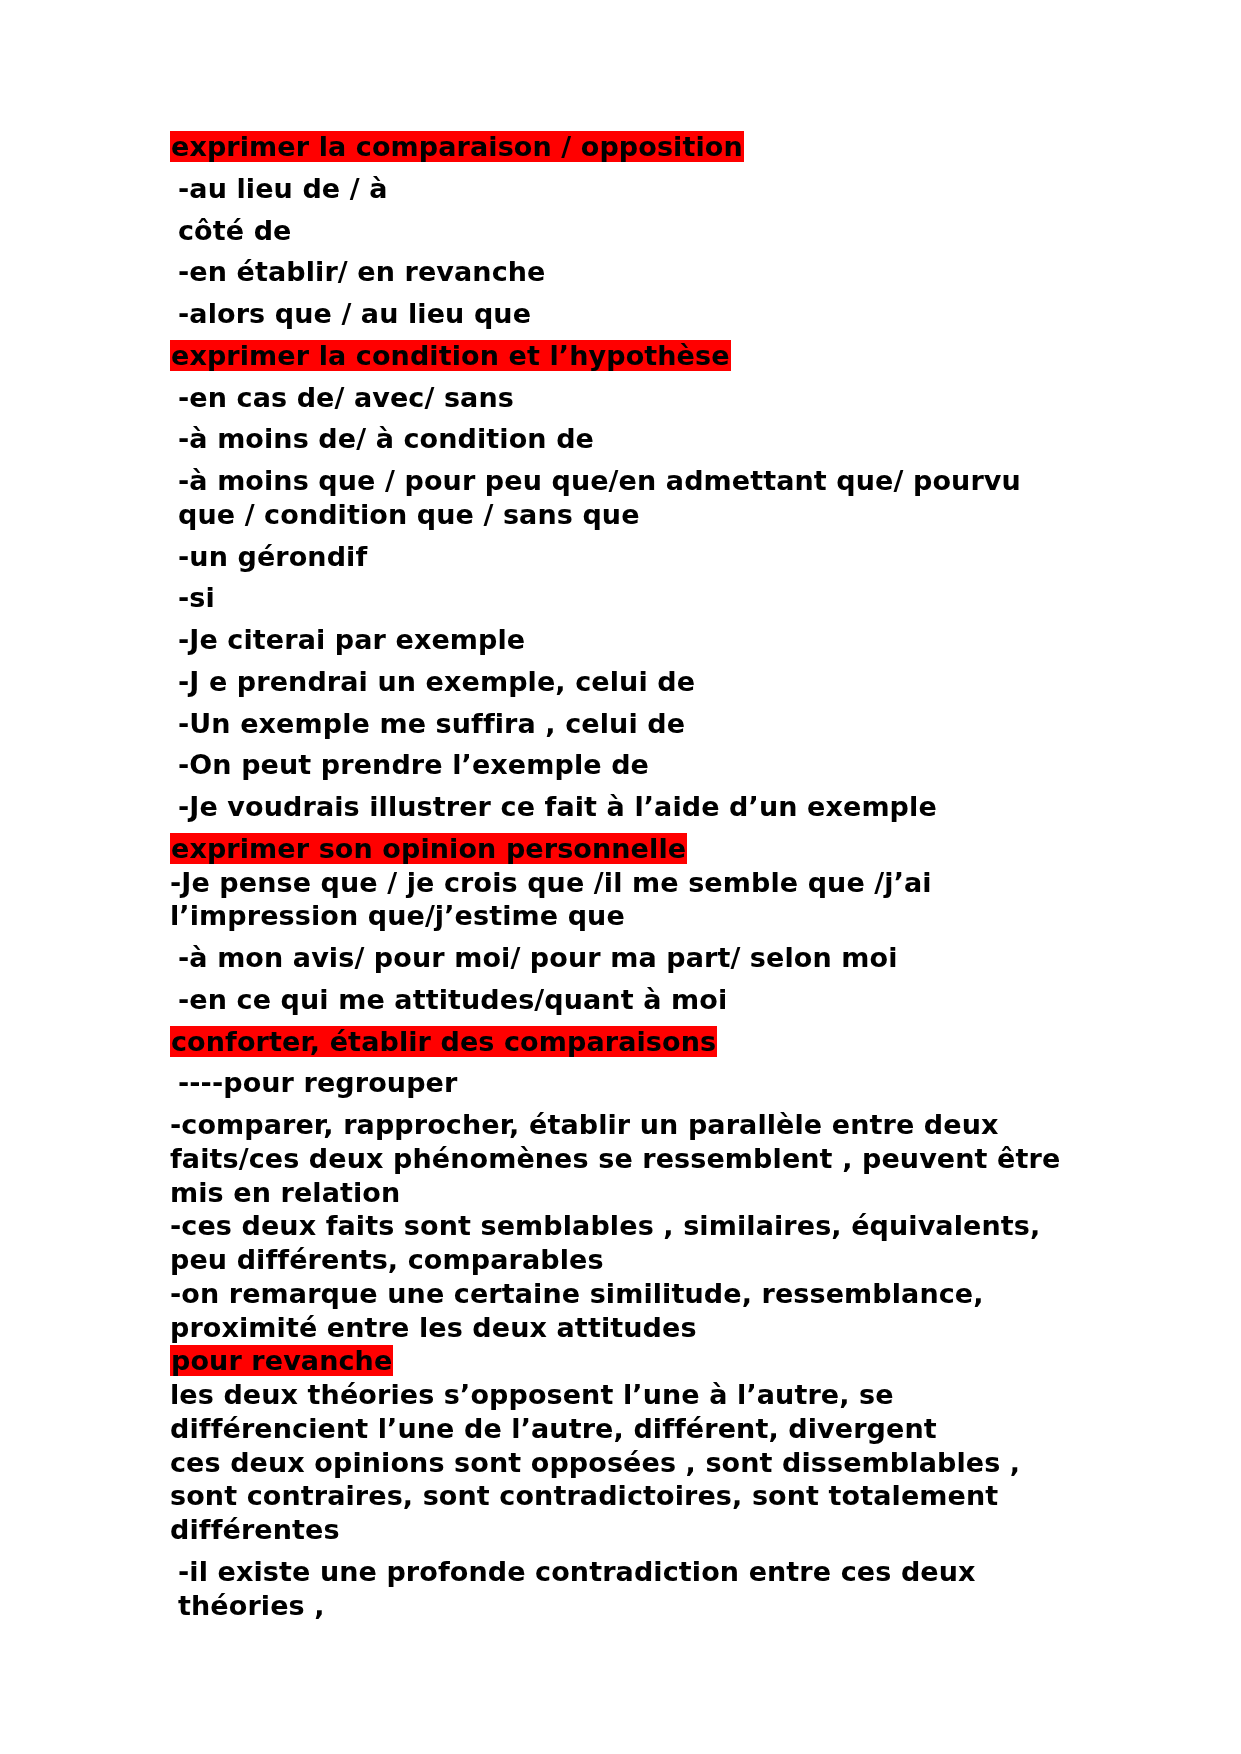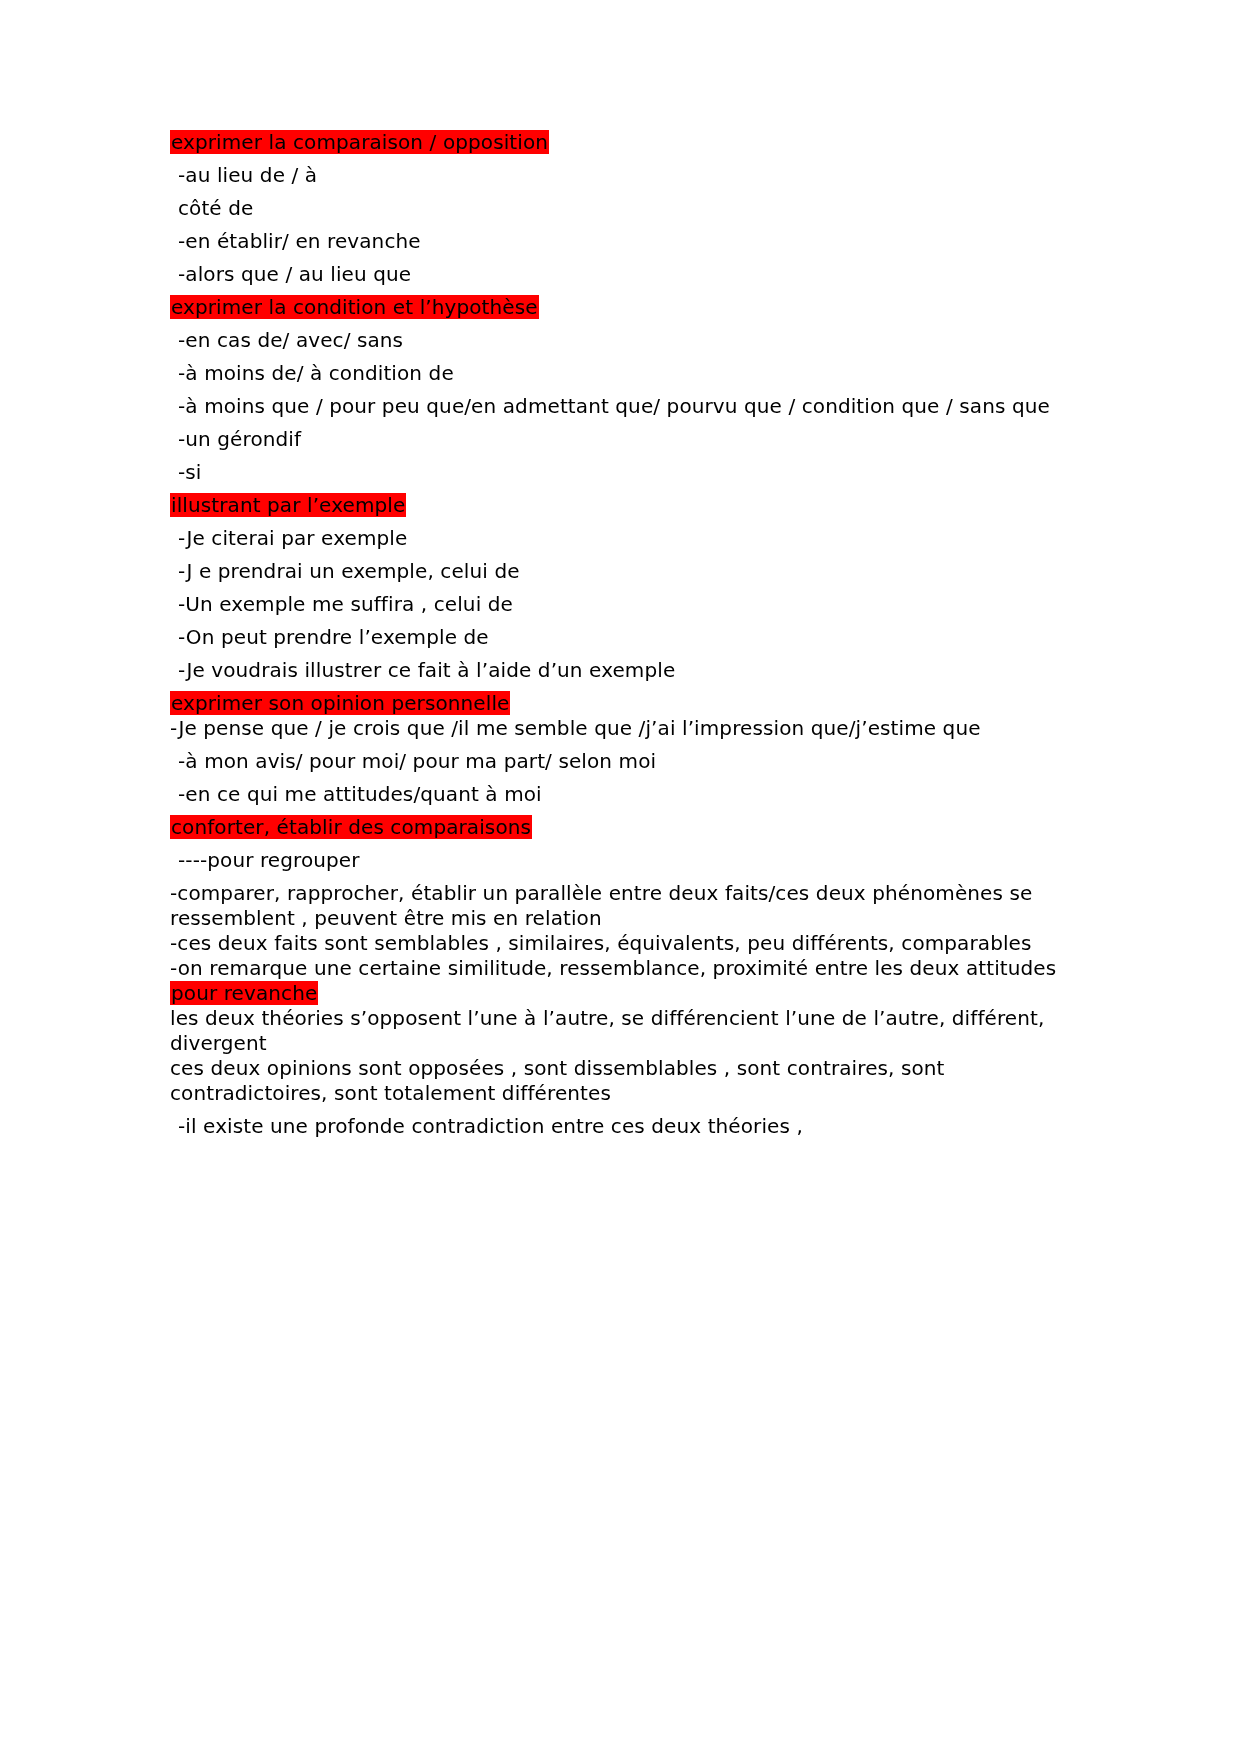--- a/index.html
+++ b/index.html
@@ -14,22 +14,22 @@
     color: #000000;
   }
   .page {
     position: relative;
     width: 1241px;
     height: 1754px;
     box-sizing: border-box;
     padding: 130px 170px 0 170px;
   }
   .doc {
-    font-size: 20px;
-    font-weight: normal;
+    font-size: 27px;
+    font-weight: bold;
     line-height: 1.25;
     letter-spacing: 0.1px;
   }
   .line {
     white-space: pre-wrap;
     margin: 8px;
   }
   .block {
     margin: 0 0 0 0;
   }
@@ -63,21 +63,20 @@
       <p class="hl-line"><span class="hl">exprimer la condition et l’hypothèse</span></p>
       <p class="line">-en cas de/ avec/ sans</p>
       <p class="line">-à moins de/ à condition de</p>
       <p class="line">-à moins que / pour peu que/en admettant que/ pourvu que / condition que / sans que</p>
       <p class="line">-un gérondif</p>
       <p class="line">-si</p>
     </div>
 
 
     <div class="block">
-      <p class="hl-line"><span class="hl">illustrant par l’exemple</span></p>
       <p class="line">-Je citerai par exemple</p>
       <p class="line">-J e prendrai un exemple, celui de</p>
       <p class="line">-Un exemple me suffira , celui de</p>
       <p class="line">-On peut prendre l’exemple de</p>
       <p class="line">-Je voudrais illustrer ce fait à l’aide d’un exemple</p>
     </div>
 
     <div class="block">
       <p class="hl-line"><span class="hl">exprimer son opinion personnelle</span></p>
       <p class="para">-Je pense que / je crois que /il me semble que /j’ai l’impression que/j’estime que</p>

